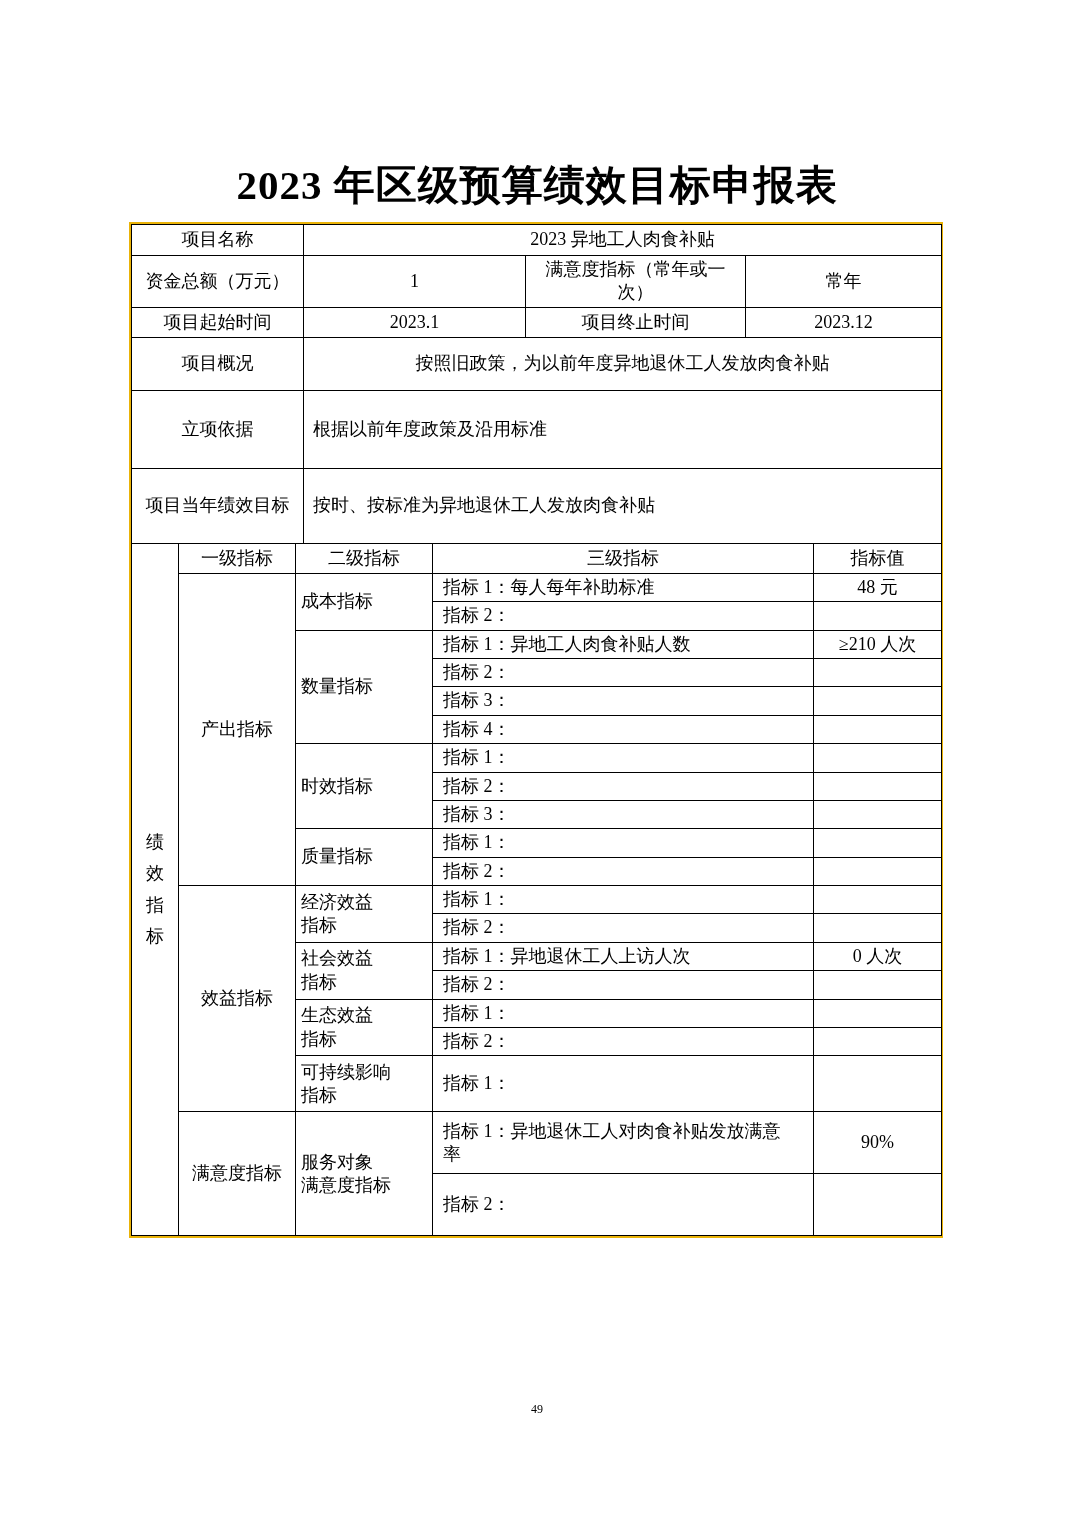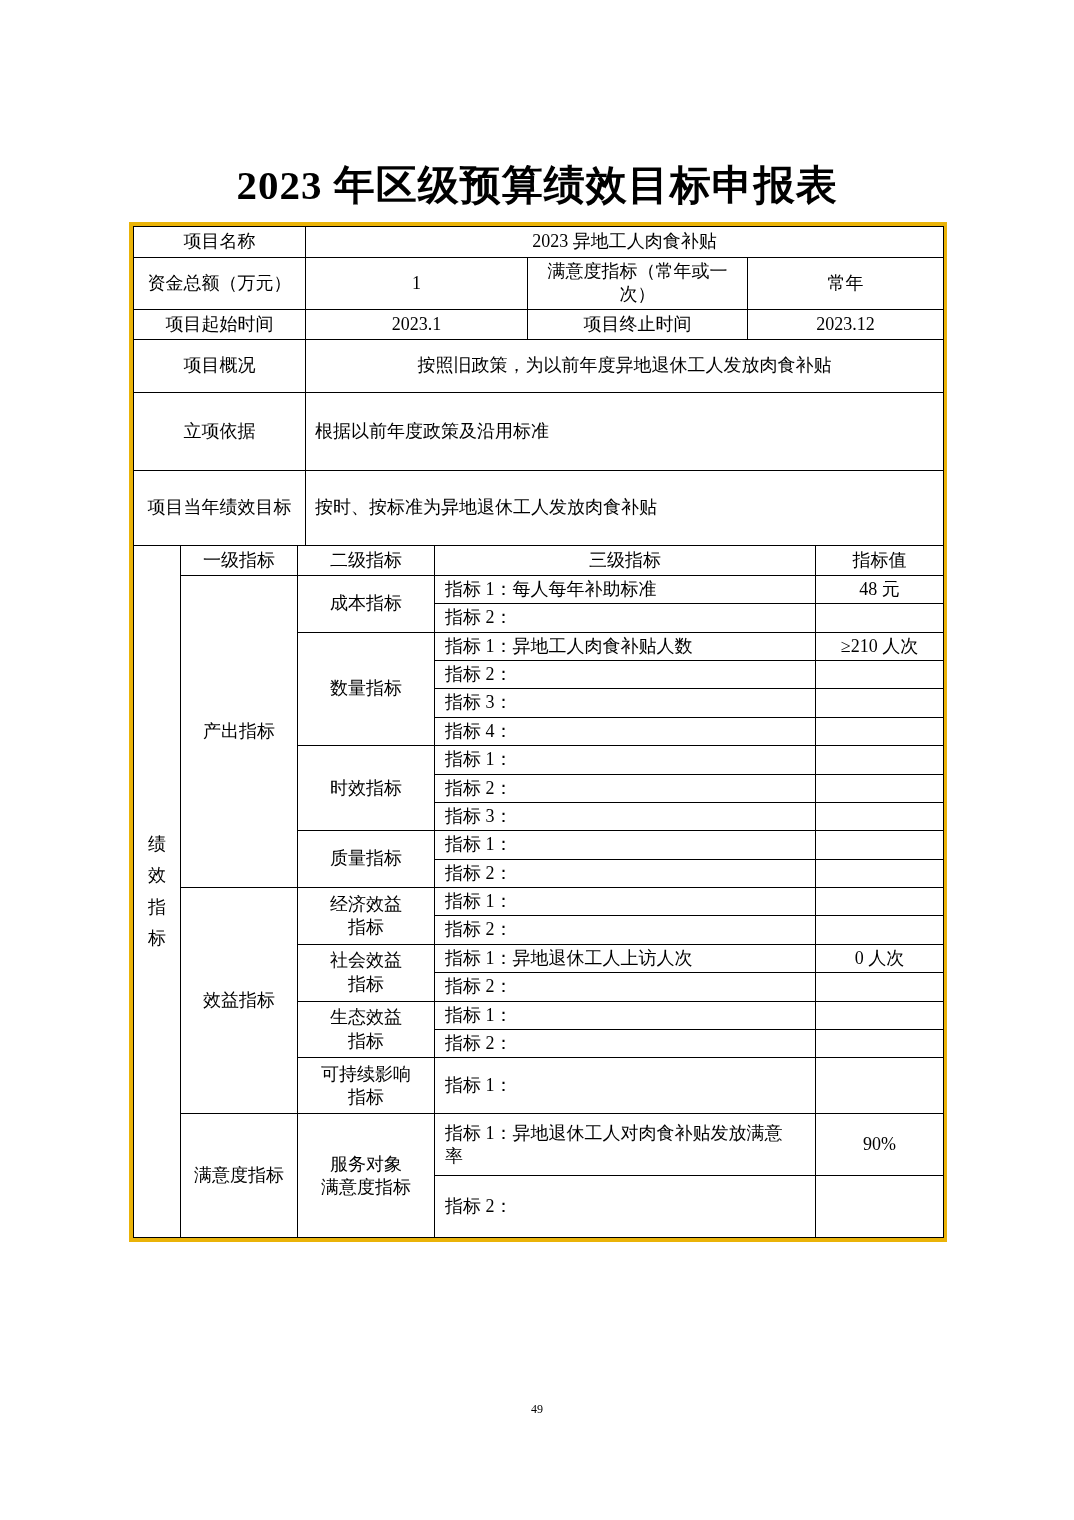--- a/index.html
+++ b/index.html
@@ -25,21 +25,21 @@
     font-size: 41px;
     font-weight: bold;
     letter-spacing: 1px;
     white-space: nowrap;
   }
   .table-wrap {
     position: absolute;
     left: 129px;
     top: 222px;
     width: 810px;
-    border: 4px solid #eab308;
+    border: 2px solid #eab308;
   }
   table {
     border-collapse: collapse;
     width: 100%;
     table-layout: fixed;
   }
   td {
     border: 1px solid #000000;
     font-size: 18px;
     line-height: 1.3;
@@ -50,21 +50,20 @@
   .c { text-align: center; }
   .l { text-align: left; padding-left: 9px; }
   #indicators-table { margin-top: -1px; }
   .side {
     text-align: center;
     white-space: pre-line;
     line-height: 1.75;
     font-size: 18px;
   }
   .l2cell {
-    text-align: center;
     white-space: pre-line;
   }
   .tcell {
     text-align: left;
     padding-left: 10px;
     white-space: pre-line;
   }
   .vcell { text-align: center; }
   .page-number {
     position: absolute;

